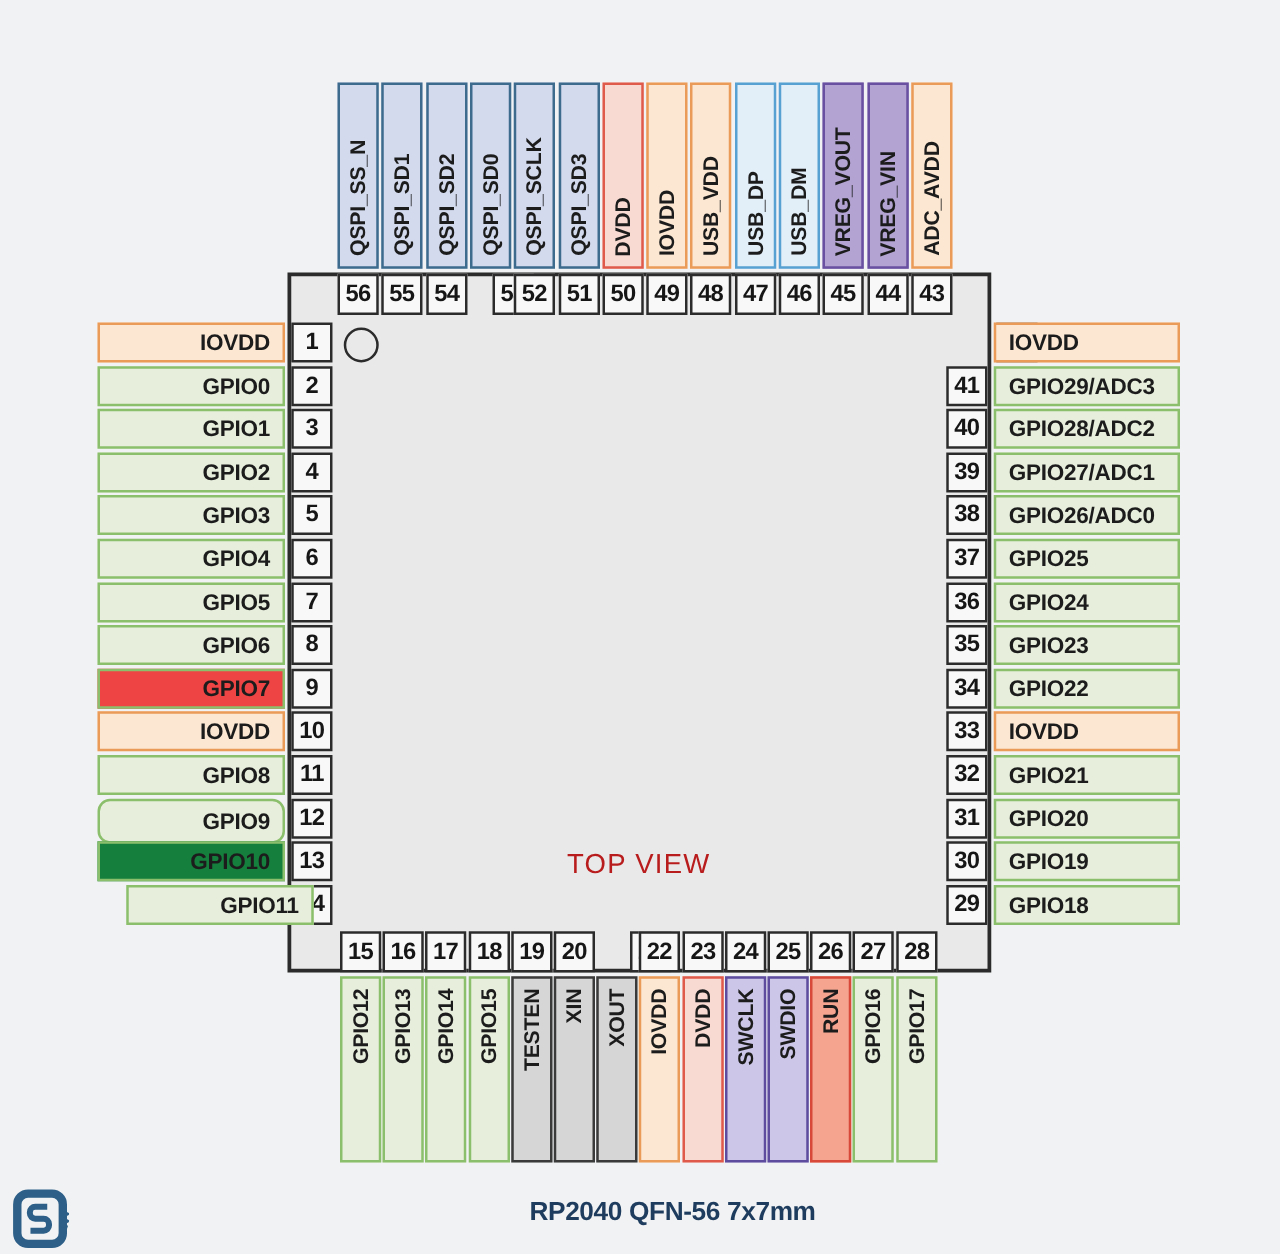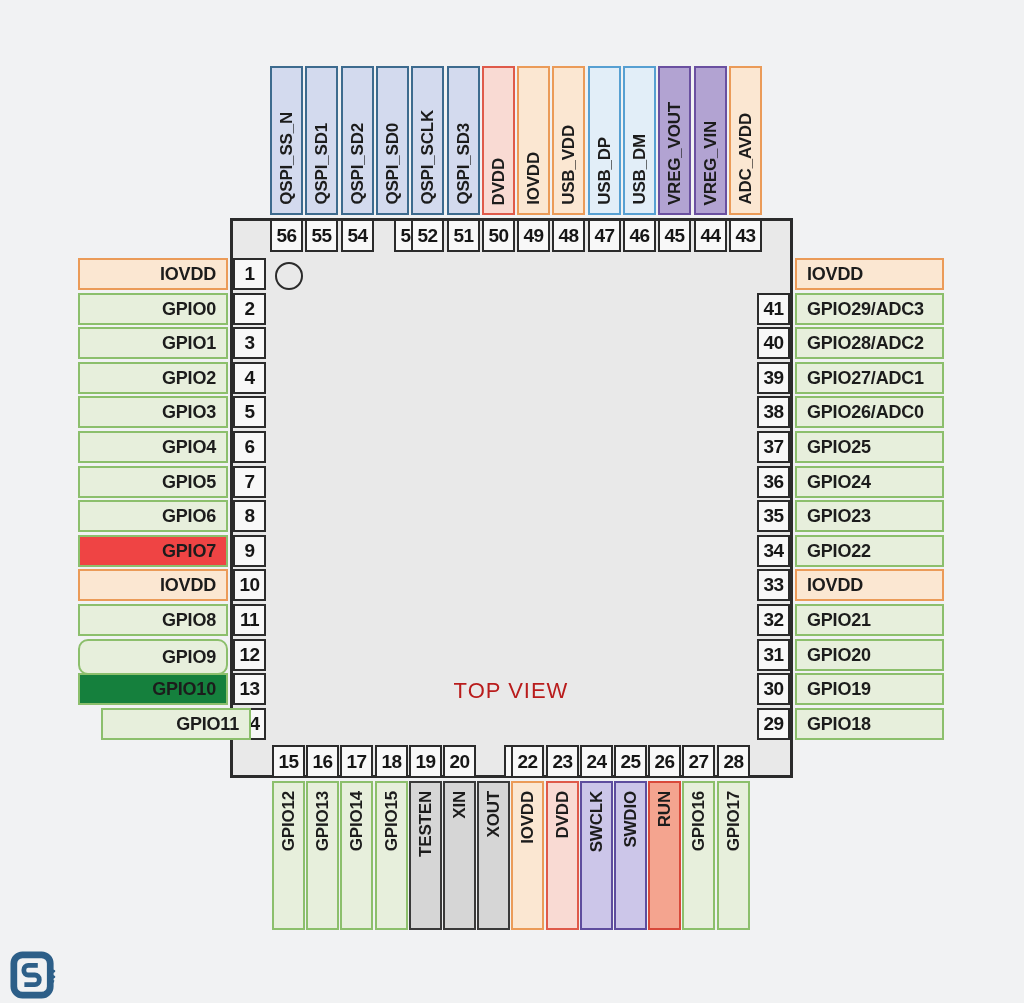--- a/index.html
+++ b/index.html
@@ -447,20 +447,21 @@
   </div>
 
   <div>
     <div class="pin-num" style="left: 757px; top: 708px; width: 33px; height: 32px;">29</div>
     <div class="pin-label" style="left: 795px; top: 708px; width: 149px; height: 32px; background: rgb(231, 239, 220); border-color: rgb(140, 191, 108);">
           <span>GPIO18</span>
         </div>
   </div>
 </div>
 
+  <div class="caption">RP2040 QFN-56 7x7mm</div>
 
   <div class="logo">
     <svg viewBox="0 0 48 50" width="46" height="48">
       <rect x="4" y="4" width="38" height="42" rx="9" fill="none" stroke="#2d5f88" stroke-width="7"></rect>
       <path d="M29 15 H19 a4.5 4.5 0 0 0 -4.5 4.5 v1 a4.5 4.5 0 0 0 4.5 4.5 h7 a4.5 4.5 0 0 1 4.5 4.5 v1 a4.5 4.5 0 0 1 -4.5 4.5 H15" fill="none" stroke="#2d5f88" stroke-width="5"></path>
       <path d="M40 19 l6 2 -6 3 6 3 -6 3 6 2" fill="none" stroke="#2d5f88" stroke-width="2.5" stroke-linejoin="round"></path>
     </svg>
   </div>
 
 </div>

